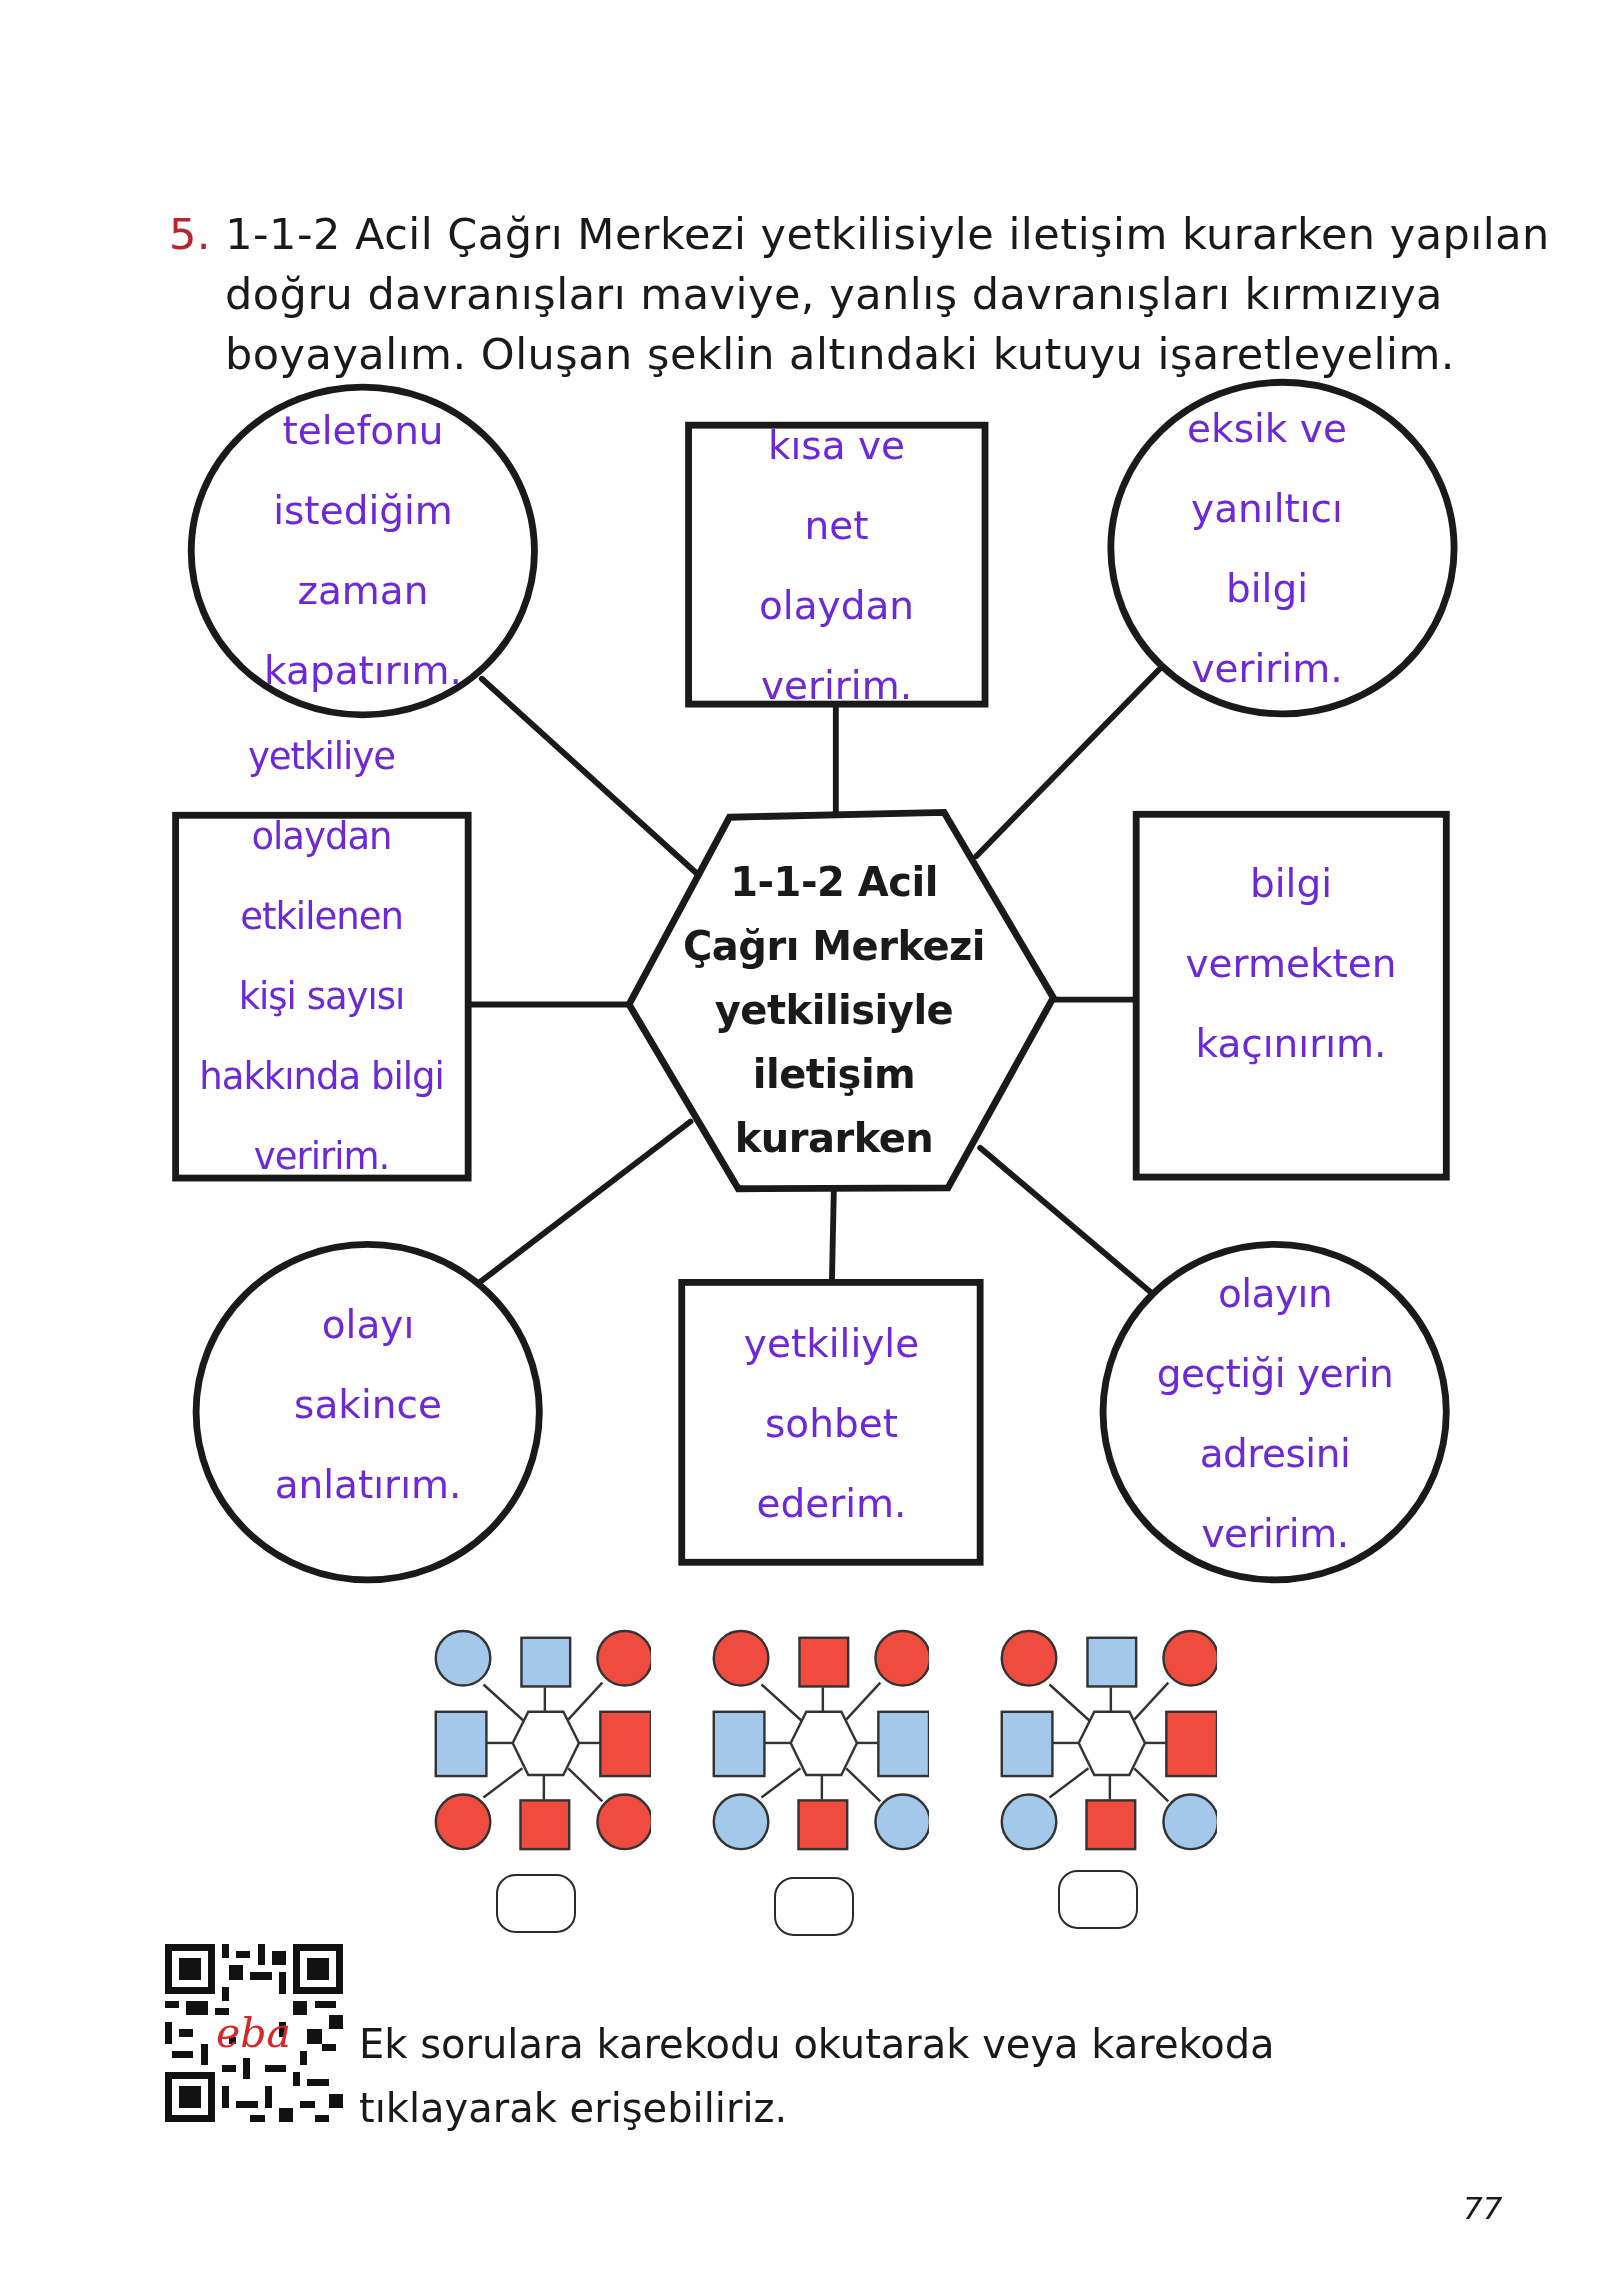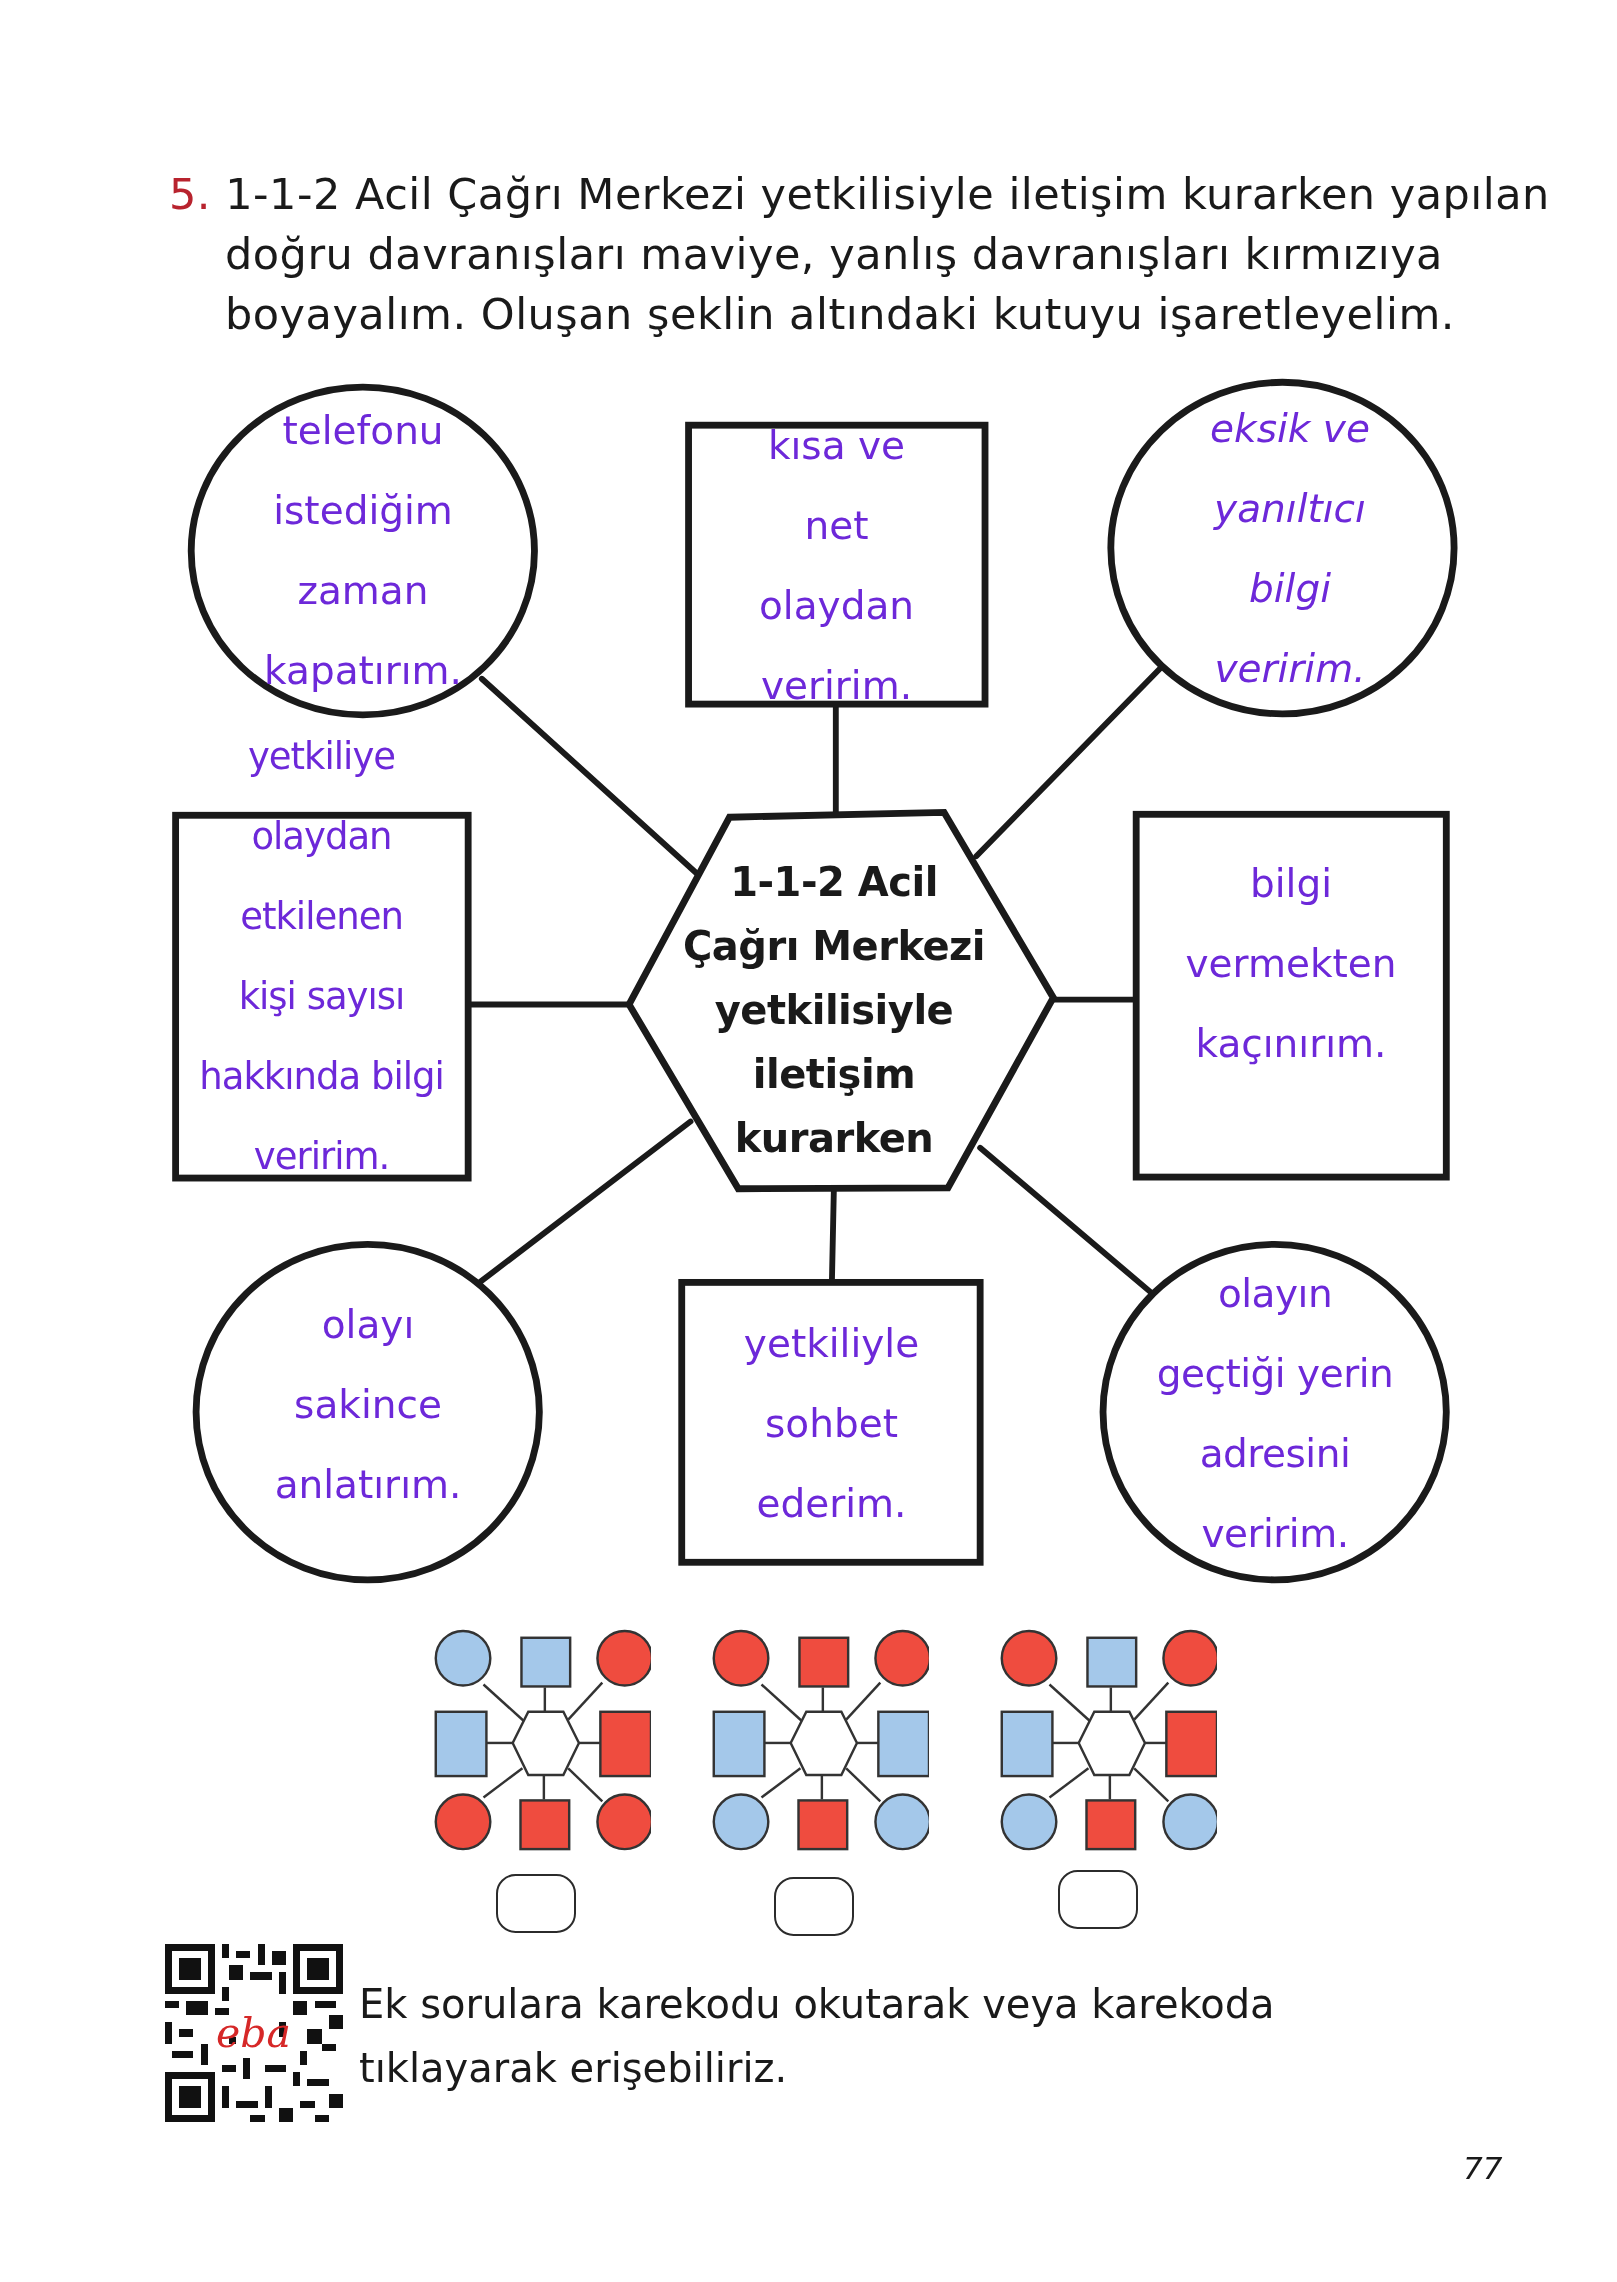--- a/index.html
+++ b/index.html
@@ -1,18 +1,18 @@
 <!DOCTYPE html>
 <html><head>
 <meta charset="utf-8">
 <style>
   html, body { margin:0; padding:0; background:#ffffff; }
   body { width:1618px; height:2282px; position:relative; overflow:hidden;
          font-family:"DejaVu Sans", sans-serif; color:#1a1a1a; }
-  .abs { position:absolute; }
+  .abs { position:absolute;margin-top:40px; }
   .q-num { color:#b8232e; }
   .question { left:169px; top:164px; width:1346px; font-size:43px; line-height:60px; letter-spacing:0.5px; }
   .question .line { display:block; white-space:nowrap; }
   .question .indent { padding-left:56px; }
   svg.diagram { position:absolute; left:0; top:0; }
   .node-text { position:absolute; display:flex; align-items:center; justify-content:center;
                text-align:center; font-size:39px; line-height:80px; color:#6d28d9; }
   .node-text span { display:block; white-space:pre-line; }
   .hex-text { position:absolute; left:673px; top:844px; width:322px; height:332px;
               display:flex; align-items:center; justify-content:center; text-align:center;
@@ -64,21 +64,21 @@
 istediğim
 zaman
 kapatırım.</span>
   </div>
 <div class="node-text" style="left:691px;top:429px;width:291px;height:273px;">
     <span>kısa ve
 net
 olaydan
 veririm.</span>
   </div>
-<div class="node-text" style="left:1124px;top:395px;width:332px;height:307px;font-style:italic;">
+<div class="node-text" style="left:1101px;top:395px;width:332px;height:307px;">
     <span>eksik ve
 yanıltıcı
 bilgi
 veririm.</span>
   </div>
 <div class="node-text" style="left:178px;top:819px;width:287px;height:276px;font-size:37px;letter-spacing:-1px;">
     <span>yetkiliye olaydan
 etkilenen
 kişi sayısı
 hakkında bilgi

